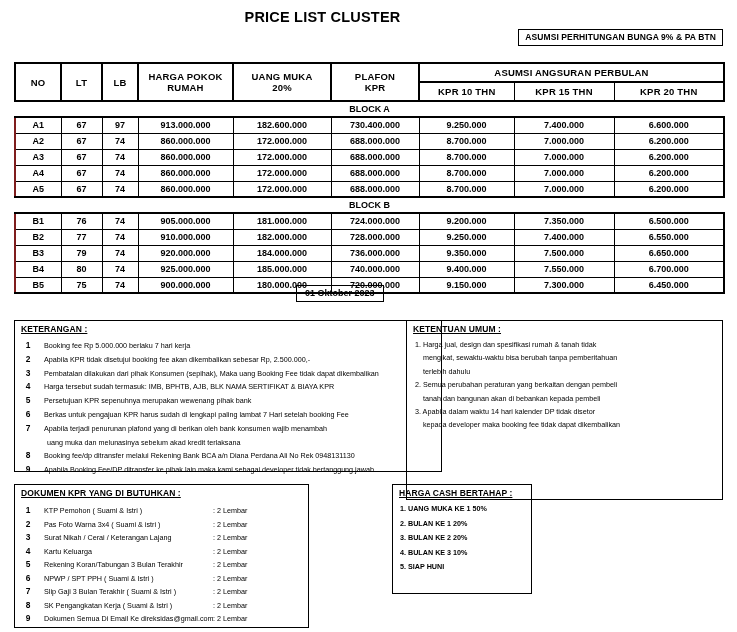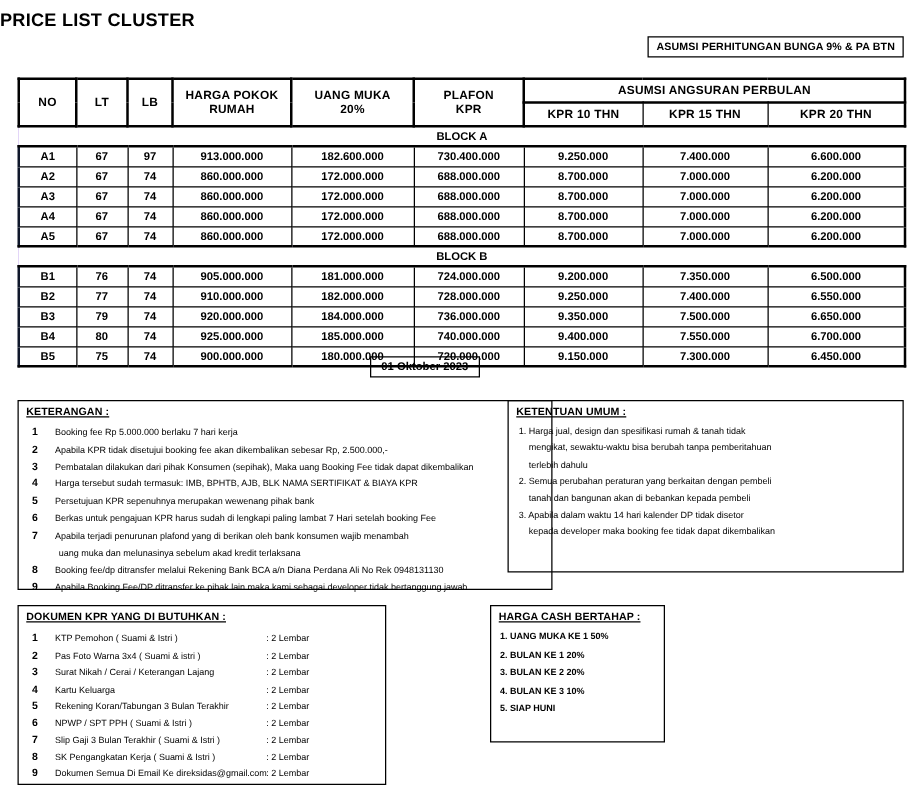--- a/index.html
+++ b/index.html
@@ -12,21 +12,21 @@
     position: relative;
     font-family: "Liberation Sans", sans-serif;
     color: #000;
     overflow: hidden;
   }
 
   
   #page-title {
     position: absolute;
     left: 0; top: 9px; width: 645px;
-    text-align: left;
+    text-align: center;
     font-size: 14.5px;
     font-weight: bold;
     letter-spacing: .2px;
   }
 
   
   #assumption-box {
     position: absolute;
     right: 14px; top: 29px;
     border: 1px solid #000;
@@ -57,21 +57,21 @@
     font-weight: bold;
     background: #fff;
   }
   table.price thead th {
     height: 19px;
     font-size: 9.5px;
     letter-spacing: .2px;
   }
   table.price .thick-top { border-top: 2px solid #000; }
   table.price .thick-bottom { border-bottom: 2px solid #000; }
-  table.price .thick-left { border-left: 2px solid #0f172a; }
+  table.price .thick-left { border-left: 2px solid #7f1d1d; }
   table.price .thick-right { border-right: 2px solid #000; }
   .blockrow td {
     border-left: 0 !important;
     border-right: 0 !important;
     border-top: 0 !important;
     border-bottom: 0 !important;
     font-size: 9.5px;
     height: 14px;
     font-weight: bold;
   }
@@ -122,21 +122,21 @@
     padding-left: 3px;
     padding-right: 3px;
     white-space: nowrap;
   }
   .num-row .txt.cont { padding-left: 6px; }
 
   
   #keterangan { left: 14px; top: 320px; width: 428px; height: 152px; }
 
   
-  #ketentuan { left: 406px; top: 320px; width: 317px; height: 138px; }
+  #ketentuan { left: 406px; top: 320px; width: 317px; height: 180px; }
   .plain-list { padding: 0 0 0 0; }
   .plain-row {
     font-size: 7.2px;
     line-height: 13.4px;
     padding-left: 8px;
     white-space: nowrap;
   }
   .plain-row.indent { padding-left: 16px; }
 
   

